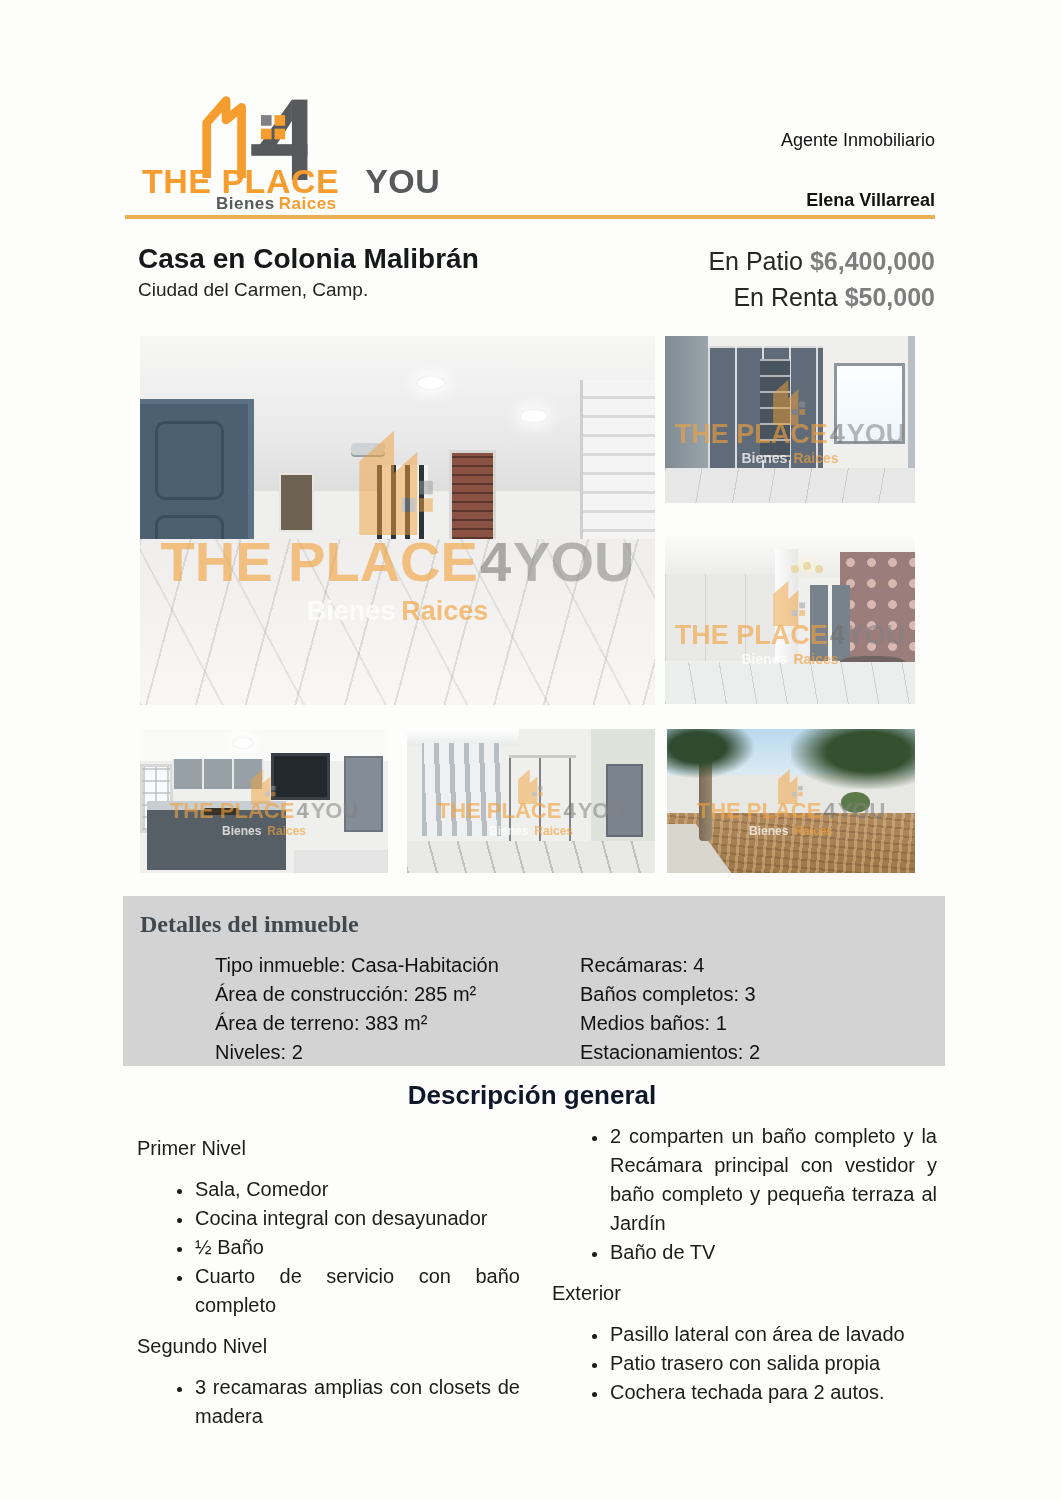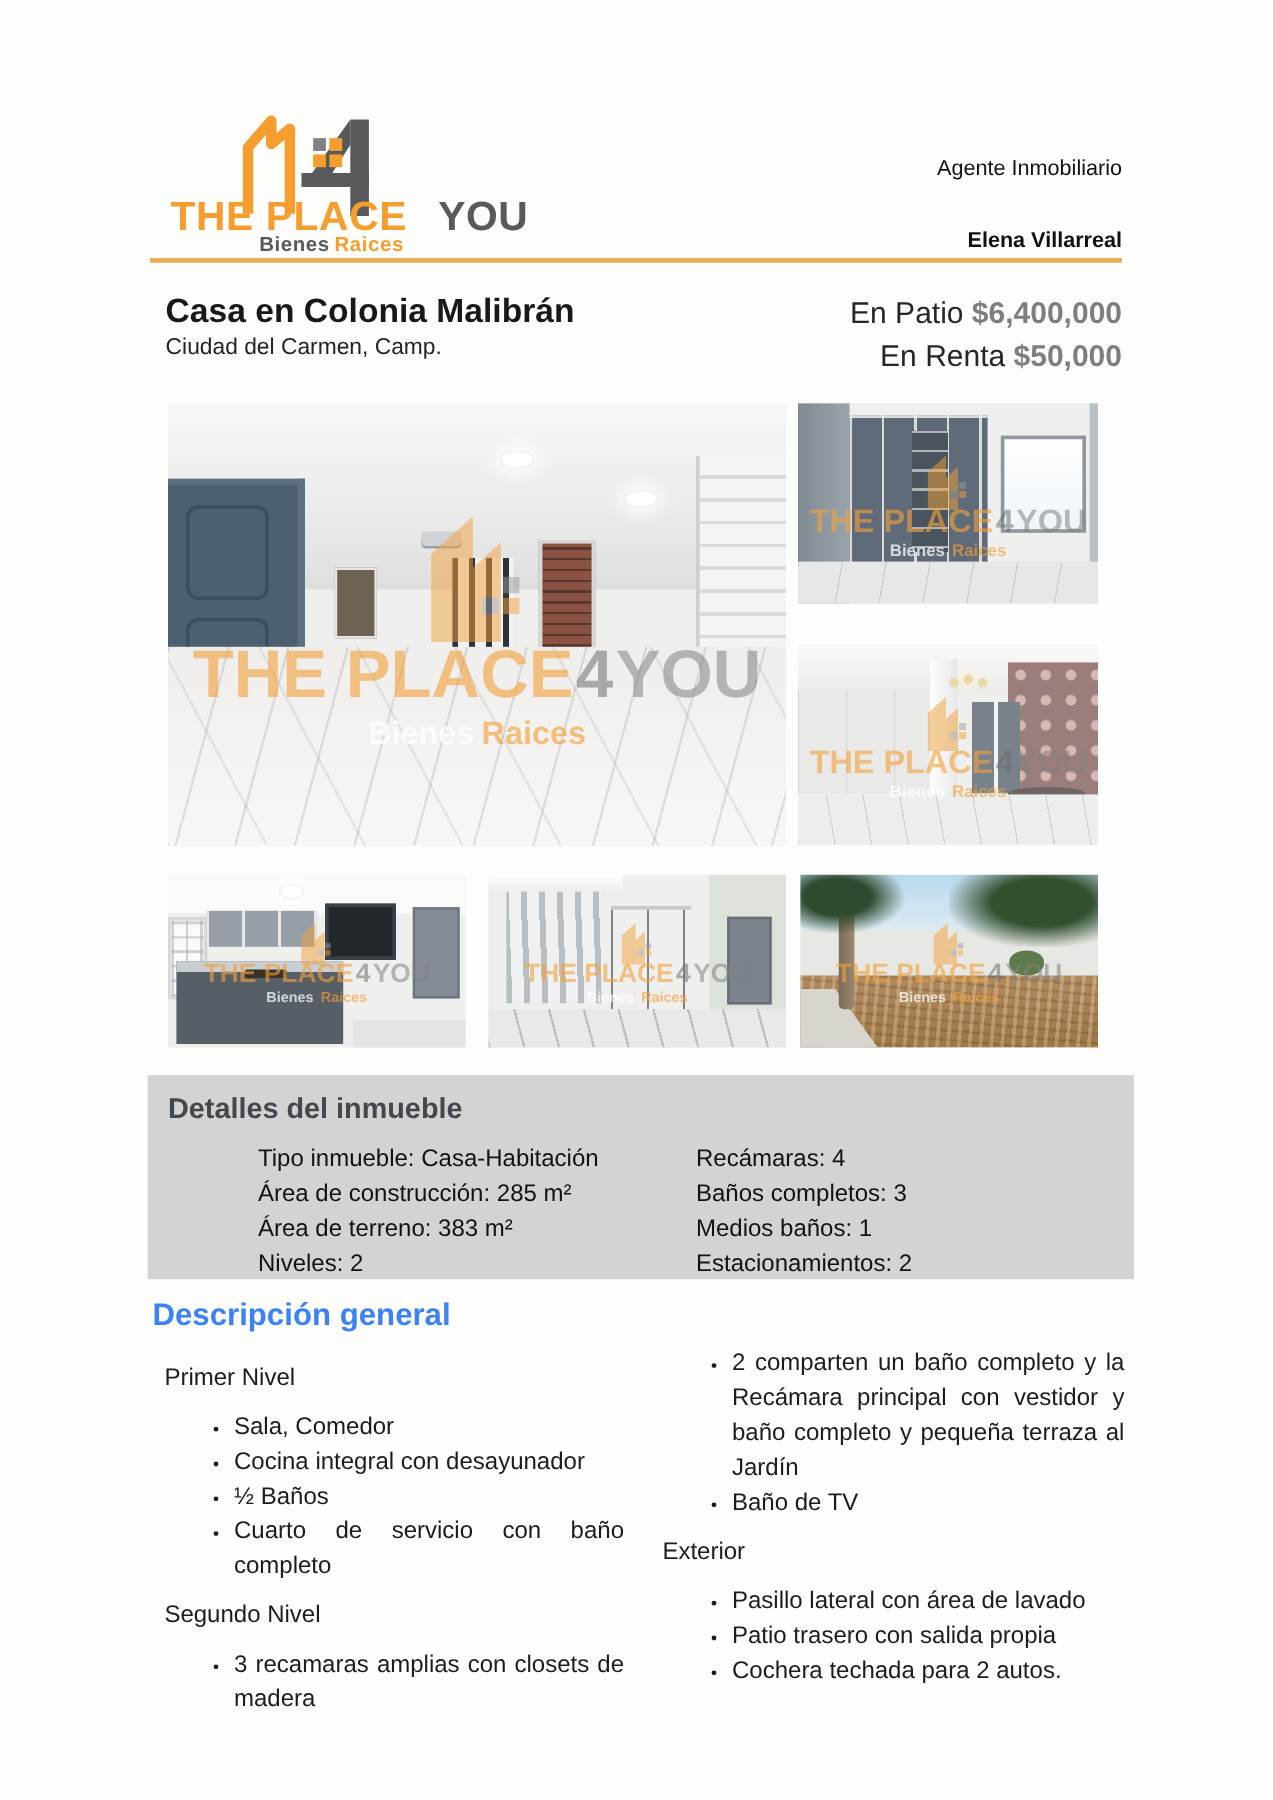--- a/index.html
+++ b/index.html
@@ -141,29 +141,29 @@
   .p1 .wm-l2{font-size:27px;margin-top:2px;}
   .p2 .wm-glyph,.p3 .wm-glyph{width:52px;height:52px;}
   .p2 .wm-l1,.p3 .wm-l1{font-size:27px;}
   .p2 .wm-l2,.p3 .wm-l2{font-size:14px;}
   .p4 .wm-glyph,.p5 .wm-glyph,.p6 .wm-glyph{width:40px;height:40px;}
   .p4 .wm-l1,.p5 .wm-l1,.p6 .wm-l1{font-size:22px;}
   .p4 .wm-l2,.p5 .wm-l2,.p6 .wm-l2{font-size:12px;}
 
   
   .details-box{position:absolute;left:123px;top:896px;width:822px;height:170px;background:#d3d3d3;}
-  .details-heading{margin:15px 0 0 17px;font-size:24px;font-weight:bold;color:#43484f;}
+  .details-heading{margin:15px 0 0 17px;font-size:24px;font-weight:bold;color:#43484f;font-family:Liberation Serif, serif;}
   .details-cols{display:flex;margin-top:13px;font-size:20px;line-height:29px;color:#121212;padding-left:20px;}
   .details-left{margin-left:72px;width:360px;}
   .details-right{margin-left:5px;}
   .details-cols div{white-space:nowrap;}
 
   
   .description{position:absolute;left:125px;top:1080px;width:812px;}
-  .description-heading{margin:0 0 11px 2px;font-size:26px;font-weight:bold;color:#3b82f6;}
+  .description-heading{margin:0 0 11px 2px;font-size:26px;font-weight:bold;color:#0f172a;text-align:center;}
   .desc-cols{display:flex;gap:20px;font-size:20px;line-height:29px;}
   .desc-col-left{width:395px;}
   .desc-col-right{width:397px;}
   .group-label{margin:12px;}
   .desc-cols ul{margin:0;padding-left:68px;list-style:disc;}
   .desc-cols li{padding-left:2px;}
   .desc-cols li::marker{font-size:15px;}
   .justify{text-align:justify;}
 </style>
 </head>
@@ -366,21 +366,21 @@
   </div>
 
   <div class="description">
     <h2 class="description-heading">Descripción general</h2>
     <div class="desc-cols">
       <div class="desc-col-left">
         <p class="group-label">Primer Nivel</p>
         <ul>
           <li>Sala, Comedor</li>
           <li>Cocina integral con desayunador</li>
-          <li>½ Baños</li>
+          <li>½ Baño</li>
           <li class="justify">Cuarto de servicio con baño completo</li>
         </ul>
         <p class="group-label">Segundo Nivel</p>
         <ul>
           <li class="justify">3 recamaras amplias con closets de madera</li>
         </ul>
       </div>
       <div class="desc-col-right">
         <ul>
           <li class="justify">2 comparten un baño completo y la Recámara principal con vestidor y baño completo y pequeña terraza al Jardín</li>

